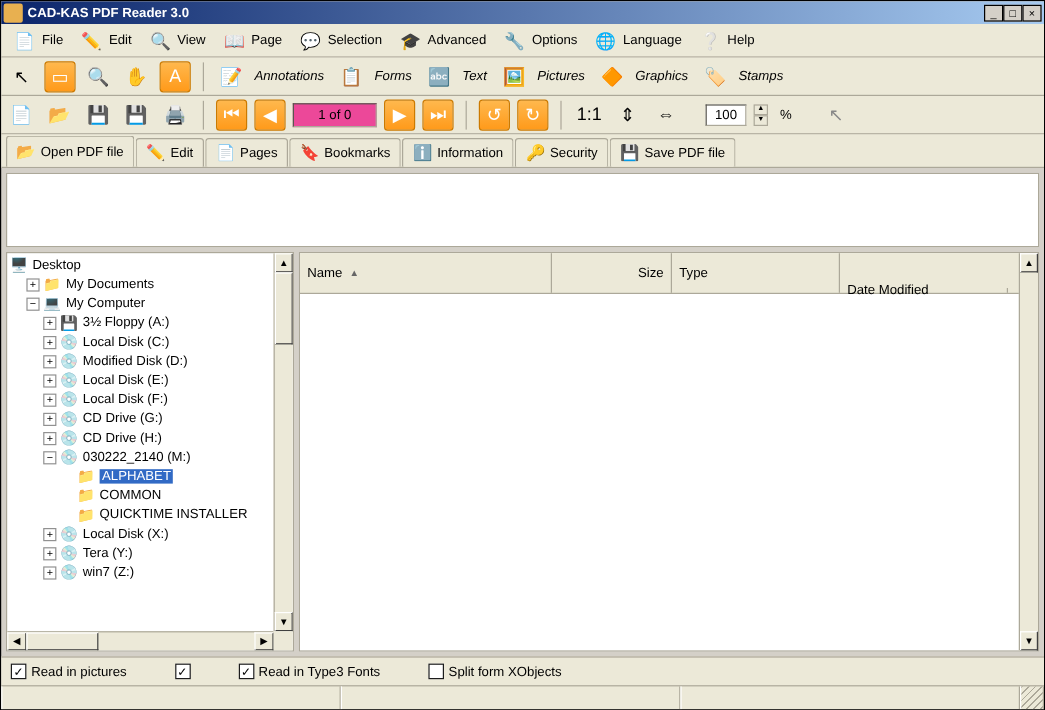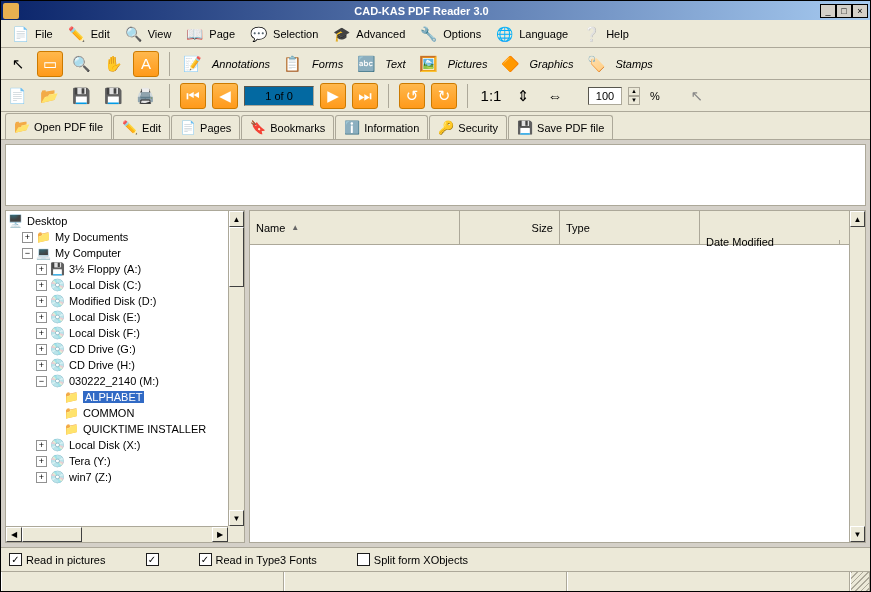--- a/index.html
+++ b/index.html
@@ -1,34 +1,34 @@
 <!DOCTYPE html>
 <html><head>
 <meta charset="utf-8">
 <style>
 * { box-sizing: border-box; margin: 0; padding: 0; font-family: Tahoma, sans-serif; font-size: 11px; }
 body { background: #d4d0c8; width: 871px; height: 592px; overflow: hidden; border: 1px solid #000; display: flex; flex-direction: column; }
 
 .titlebar { height: 19px; background: linear-gradient(to right, #0a246a, #a6caf0); color: #fff; display: flex; align-items: center; padding: 0 2px; }
 .titlebar-icon { width: 16px; height: 16px; background: #e8b050; border-radius: 2px; margin-right: 4px; }
-.titlebar-text { flex: 1; font-weight: bold; text-align: center; }
+.titlebar-text { flex: 1; font-weight: bold; }
 .titlebar-btns { display: flex; gap: 0; }
 .titlebar-btn { width: 16px; height: 14px; background: #d4d0c8; border: 1px solid #000; display: flex; align-items: center; justify-content: center; font-size: 9px; cursor: pointer; color:#000; }
 
 .menubar { height: 28px; background: #ece9d8; border-bottom: 1px solid #aca899; display: flex; align-items: center; padding: 0 4px; gap: 2px; }
 .menu-item { display: flex; align-items: center; gap: 4px; padding: 2px 6px; cursor: pointer; }
 .menu-icon { width: 20px; height: 20px; display: flex; align-items: center; justify-content: center; font-size: 14px; }
 
 .toolbar { height: 32px; background: #ece9d8; border-bottom: 1px solid #aca899; display: flex; align-items: center; padding: 0 4px; gap: 6px; }
 .tool-btn { width: 26px; height: 26px; border: 1px solid transparent; border-radius: 3px; display: flex; align-items: center; justify-content: center; cursor: pointer; font-size: 15px; }
 .tool-btn.orange { background: linear-gradient(#ffb84d, #ff9a1a); border-color: #cc7a00; color: #fff; }
 .tool-group { display: flex; align-items: center; gap: 4px; }
 .tool-label { padding: 0 6px 0 2px; font-style: italic; }
 .sep { width: 1px; height: 24px; background: #aca899; margin: 0 4px; }
-.page-input { width: 70px; height: 20px; border: 1px inset #aca899; text-align: center; background: #0369a1; }
+.page-input { width: 70px; height: 20px; border: 1px inset #aca899; text-align: center; background: #ec4899; }
 .zoom-input { width: 34px; height: 18px; border: 1px inset #aca899; text-align: center; background: #fff; }
 .spinner { display:flex; flex-direction:column; }
 .spinner div { width:12px; height:9px; border:1px solid #aca899; background:#ece9d8; font-size:6px; text-align:center; line-height:7px; cursor:pointer;}
 
 .tabbar { height: 28px; background: #ece9d8; display: flex; align-items: flex-end; padding: 0 4px; border-bottom: 1px solid #aca899; gap: 1px; }
 .tab { height: 24px; background: #ece9d8; border: 1px solid #aca899; border-bottom: none; border-radius: 3px 3px 0 0; display: flex; align-items: center; padding: 0 8px; gap: 4px; cursor: pointer; }
 .tab.active { background: #ece9d8; height: 26px; position: relative; z-index: 1; }
 .tab-icon { width: 16px; height: 16px; display: flex; align-items: center; justify-content: center; font-size: 13px; }
 
 .fav-panel { border: 1px solid #aca899; margin: 4px; background: #fff; }

